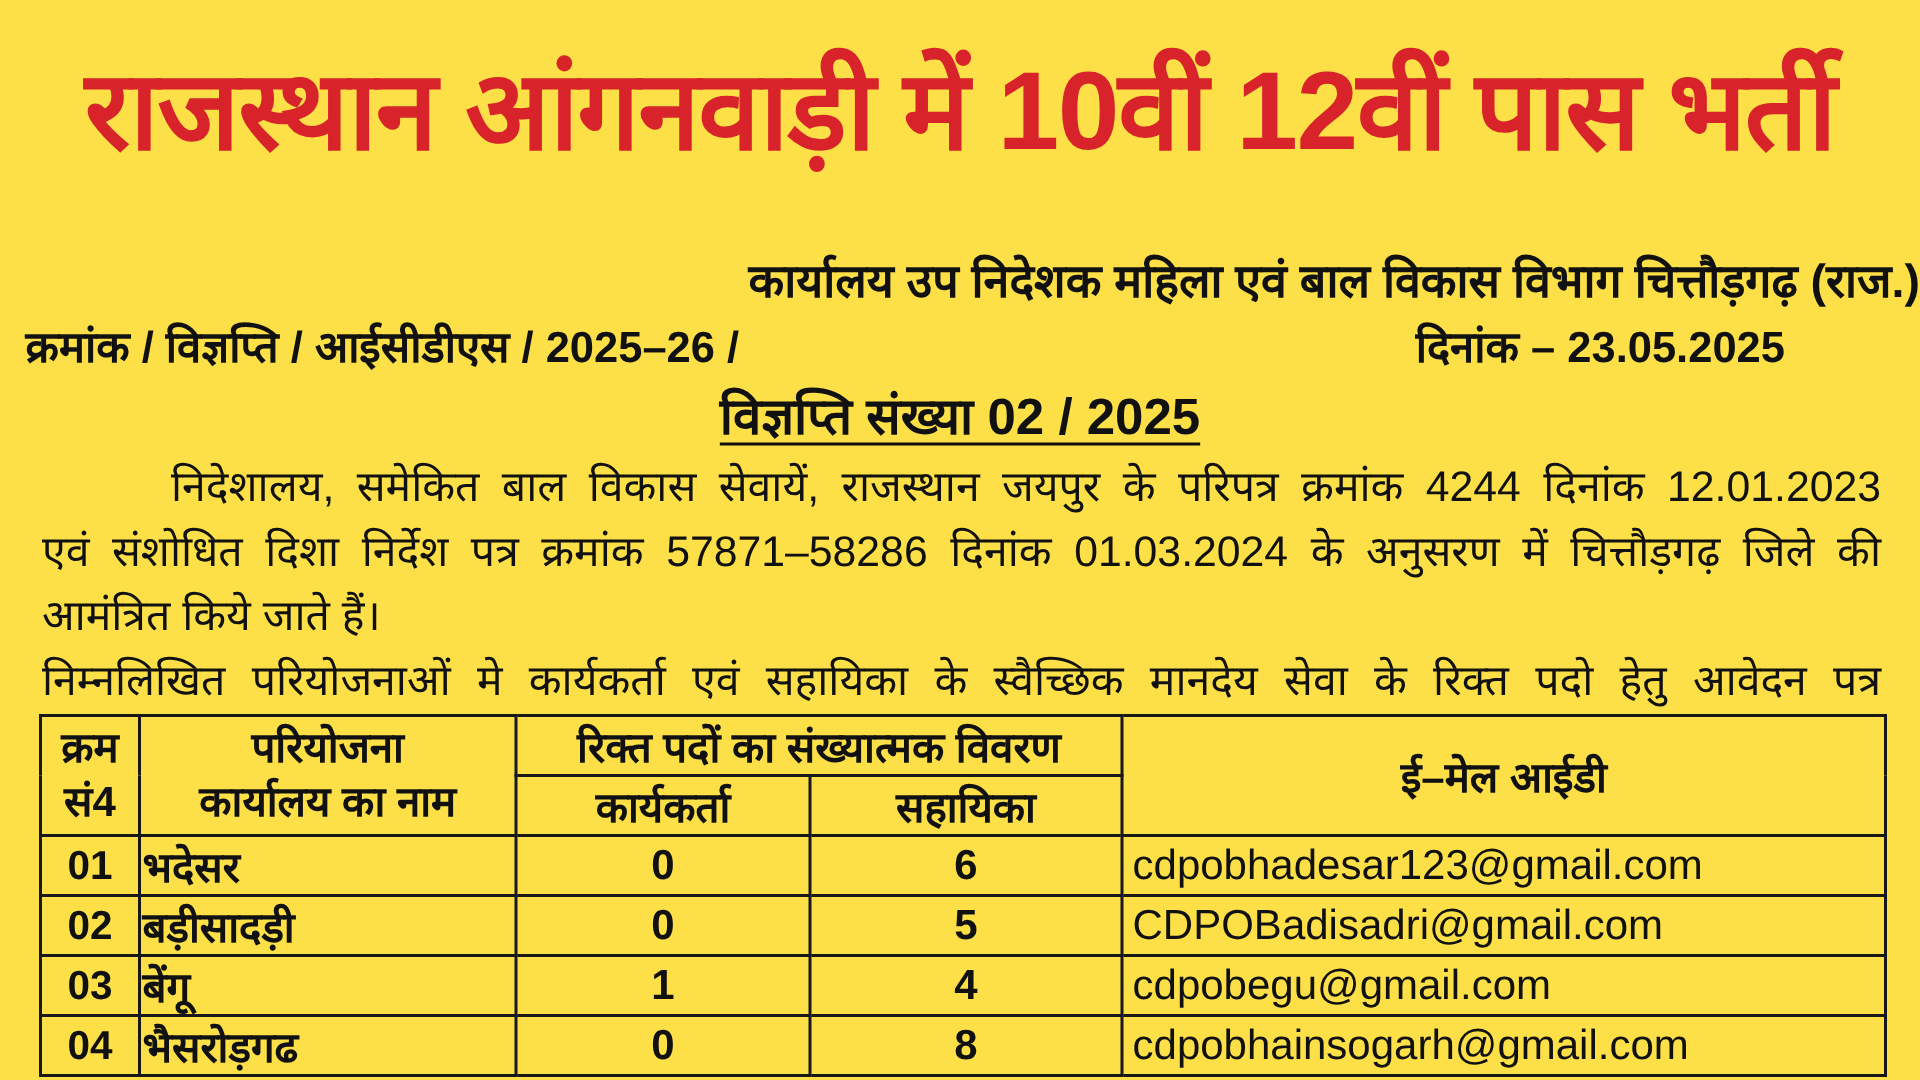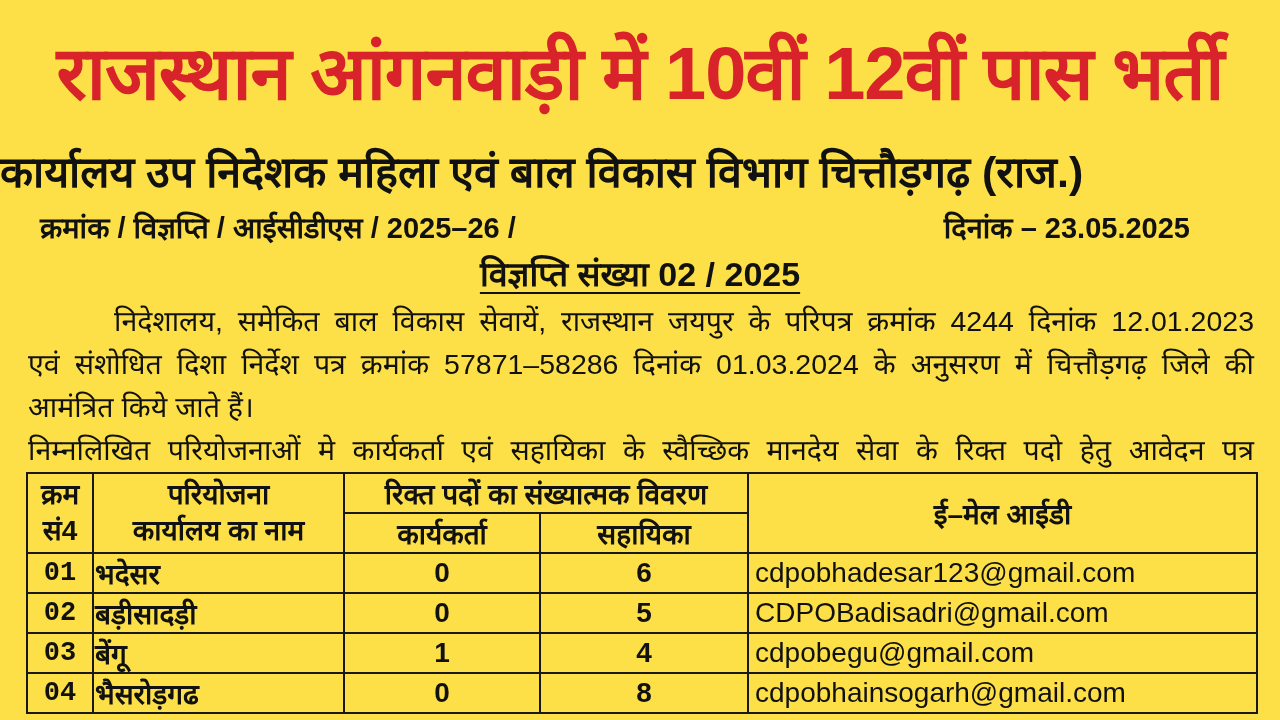--- a/index.html
+++ b/index.html
@@ -21,35 +21,35 @@
     line-height: 108px;
     text-align: center;
     font-size: 74px;
     font-weight: 700;
     color: #d8232a;
     letter-spacing: -1px;
     white-space: nowrap;
   }
   
   .office-title {
-    margin-top: 18px;
+    margin-top: 34px;
     height: 44px;
     line-height: 44px;
-    text-align: left;
-    font-size: 43px;
+    text-align: right;
+    font-size: 31px;
     font-weight: 700;
   }
   
   .ref-row {
-    margin-top: 14px;
+    margin-top: 2px;
     height: 40px;
     line-height: 40px;
     display: flex;
     justify-content: space-between;
-    padding-left: 40px;
+    padding-left: 17px;
     padding-right: 90px;
     font-size: 29px;
     font-weight: 700;
     text-align: center;
   }
   
   .notice-number {
     margin-top: 6px;
     height: 40px;
     line-height: 40px;
@@ -95,21 +95,21 @@
   table.vacancy thead th {
     font-size: 28px;
     font-weight: 700;
     text-align: center;
   }
   thead tr.h1 th { height: 40px; }
   thead tr.h2 th { height: 37px; }
   th.two-line { line-height: 36px; }
   th.two-line .hl { display: block; }
   tbody tr { height: 37px; }
-  td.serial  { text-align: center; font-size: 27px; font-weight: 600; font-family: Liberation Mono, monospace; }
+  td.serial  { text-align: center; font-size: 27px; font-weight: 600; }
   td.project { text-align: left; padding-left: 1px; font-size: 28px; font-weight: 700; }
   td.count   { text-align: center; font-size: 28px; font-weight: 700; }
   td.email   { text-align: left; padding-left: 6px; font-size: 28px; font-weight: 500; }
 </style>
 </head>
 <body>
 
 <div class="page">
 
   <div class="headline">राजस्थान आंगनवाड़ी में 10वीं 12वीं पास भर्ती</div>

